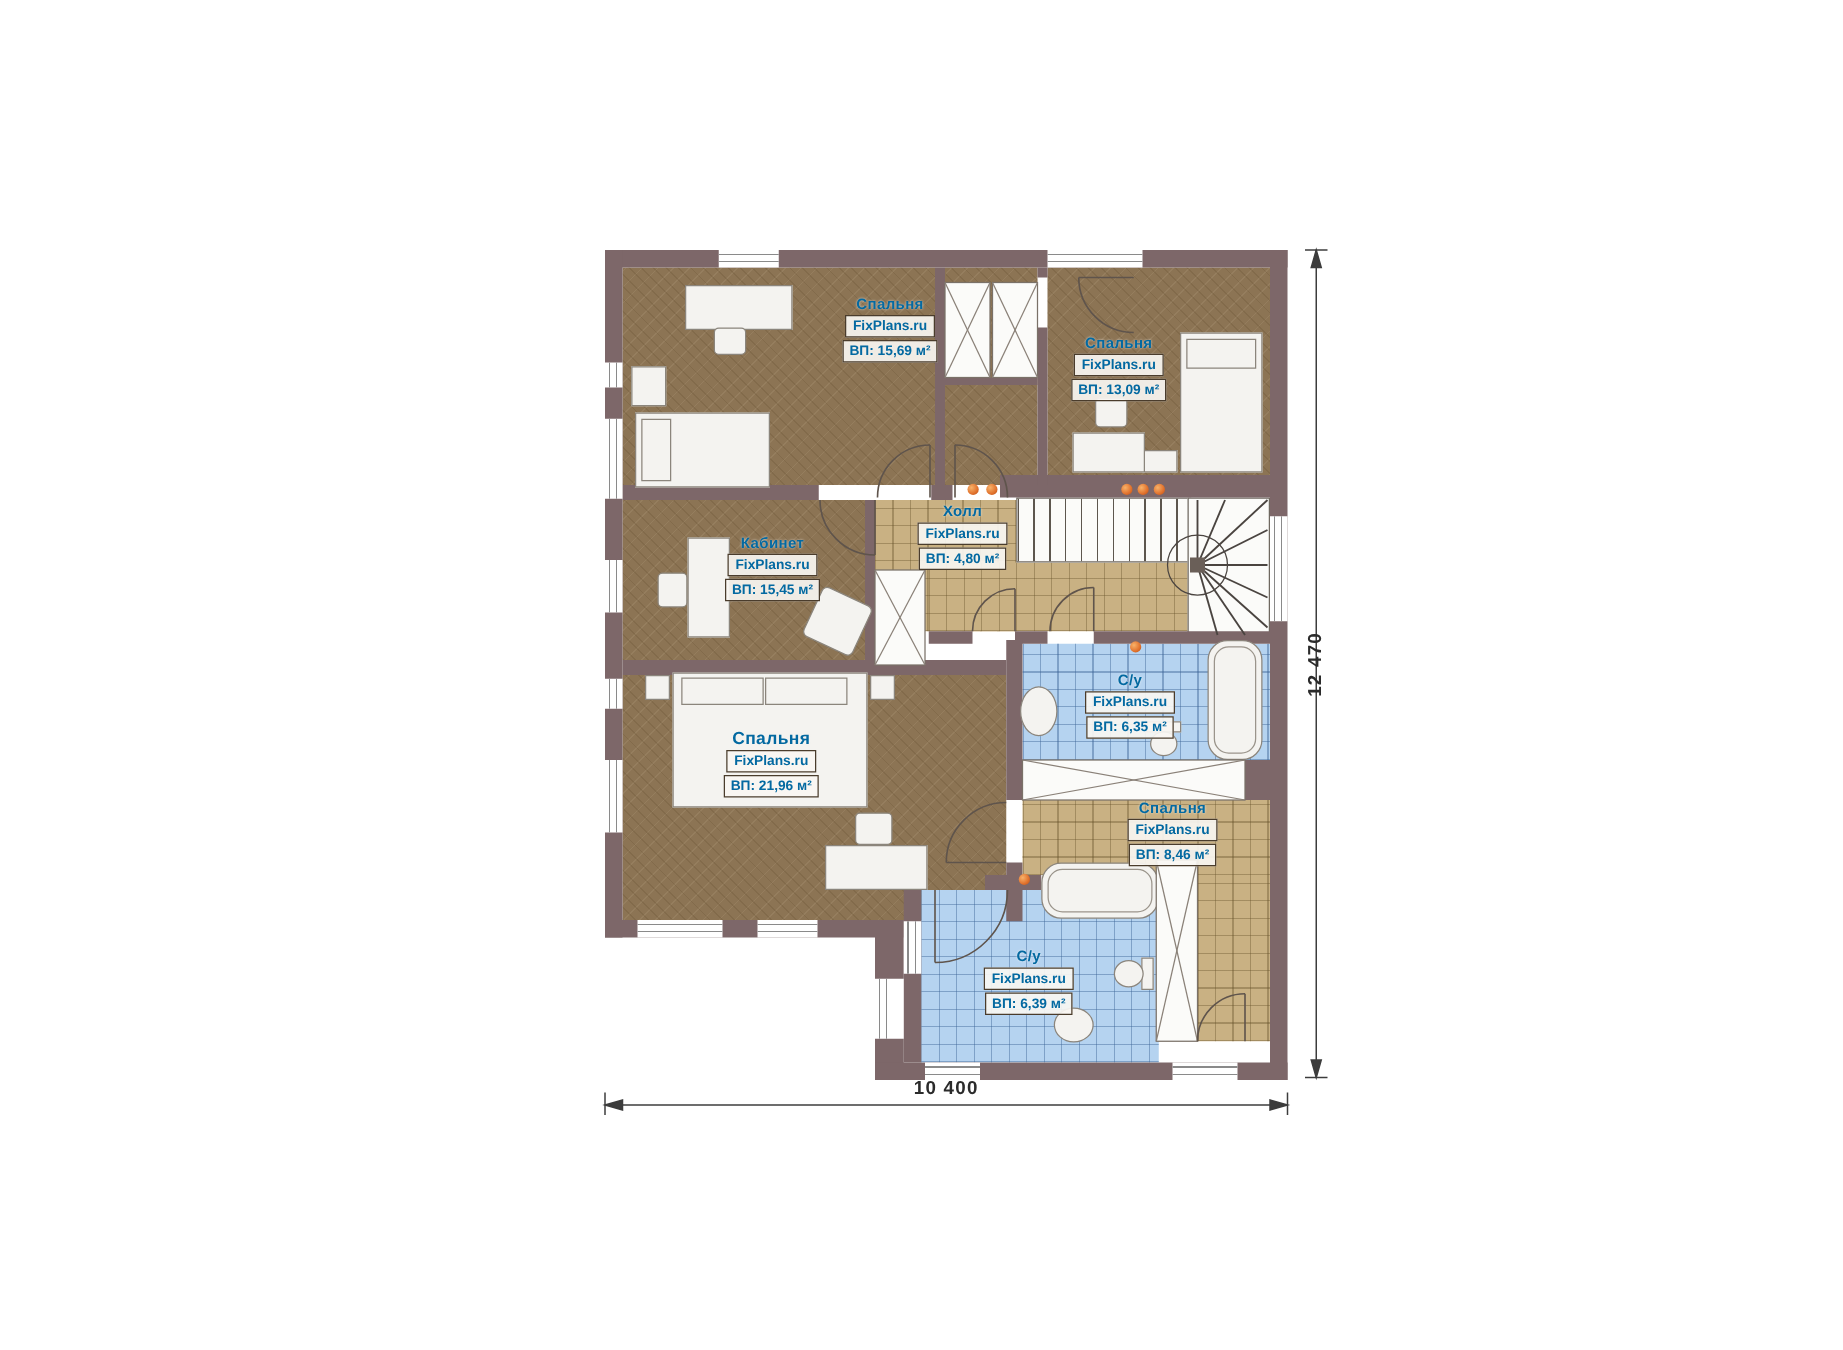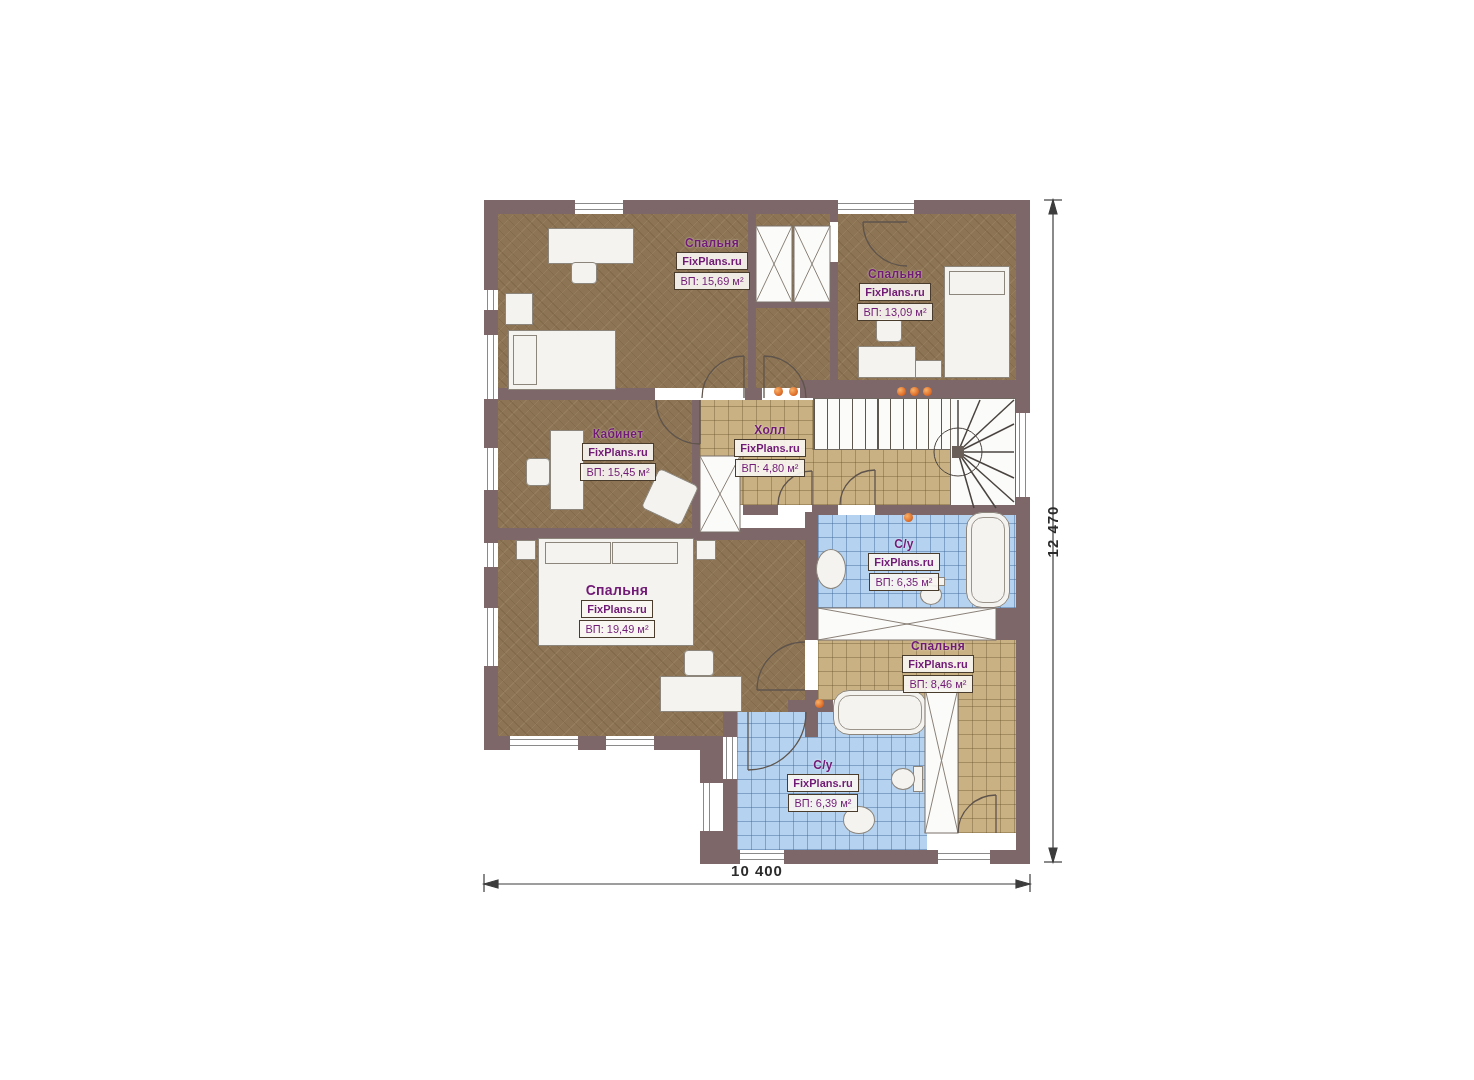--- a/index.html
+++ b/index.html
@@ -24,27 +24,27 @@
     background-image:linear-gradient(180deg,transparent 0 3px,#8a8a8a 3px 4px,transparent 4px 9px,#8a8a8a 9px 10px,transparent 10px);}
   .win-v{position:absolute;background:#ffffff;
     background-image:linear-gradient(90deg,transparent 0 3px,#8a8a8a 3px 4px,transparent 4px 9px,#8a8a8a 9px 10px,transparent 10px);}
   
   .furn{position:absolute;background:#f4f3f0;border:1px solid #8b857c;box-sizing:border-box;}
   .ell{border-radius:50%;}
   .tub{border-radius:16px;}
   .tub-in{position:absolute;background:transparent;border:1px solid #9a948b;border-radius:12px;box-sizing:border-box;}
   
   .rlabel{position:absolute;width:124px;display:flex;flex-direction:column;align-items:center;
-          color:#701a75;text-align:center;z-index:30;}
+          color:#0369a1;text-align:center;z-index:30;}
   .rlabel .rname{font-size:12px;font-weight:bold;letter-spacing:.3px;margin-bottom:2px;
                  text-shadow:0 0 2px rgba(250,248,244,.8);}
   .rlabel.big .rname{font-size:14px;}
   .rlabel .box{font-size:11px;font-weight:bold;border:1px solid #4a3c2c;background:rgba(248,246,242,.92);
                padding:0 5px;line-height:16px;white-space:nowrap;}
-  .rlabel .box.area{margin-top:2px;font-weight:normal;}
+  .rlabel .box.area{margin-top:2px;font-weight:bold;}
   
   .dot{position:absolute;width:9px;height:9px;border-radius:50%;z-index:25;
        background:radial-gradient(circle at 35% 35%,#f8b269,#e0712c 60%,#b54e15);}
   
   .dim-label{position:absolute;font-size:15px;font-weight:bold;color:#2b2b2b;letter-spacing:1px;z-index:40;}
   svg.linework{position:absolute;left:0;top:0;z-index:20;pointer-events:none;}
   .z10{z-index:10;} .z15{z-index:15;}
 </style>
 </head>
 <body>
@@ -229,29 +229,29 @@
   <div class="rlabel" style="left:833px;top:267px;">
     <div class="rname">Спальня</div>
     <div class="box">FixPlans.ru</div>
     <div class="box area">ВП: 13,09 м²</div>
   </div>
   <div class="rlabel" style="left:556px;top:427px;">
     <div class="rname">Кабинет</div>
     <div class="box">FixPlans.ru</div>
     <div class="box area">ВП: 15,45 м²</div>
   </div>
-  <div class="rlabel" style="left:708px;top:402px;margin-top:21px;">
+  <div class="rlabel" style="left:708px;top:402px;">
     <div class="rname">Холл</div>
     <div class="box">FixPlans.ru</div>
     <div class="box area">ВП: 4,80 м²</div>
   </div>
   <div class="rlabel big" style="left:555px;top:582px;">
     <div class="rname">Спальня</div>
     <div class="box">FixPlans.ru</div>
-    <div class="box area">ВП: 19,49 м²</div>
+    <div class="box area">ВП: 21,96 м²</div>
   </div>
   <div class="rlabel" style="left:842px;top:537px;">
     <div class="rname">С/у</div>
     <div class="box">FixPlans.ru</div>
     <div class="box area">ВП: 6,35 м²</div>
   </div>
   <div class="rlabel" style="left:876px;top:639px;">
     <div class="rname">Спальня</div>
     <div class="box">FixPlans.ru</div>
     <div class="box area">ВП: 8,46 м²</div>

